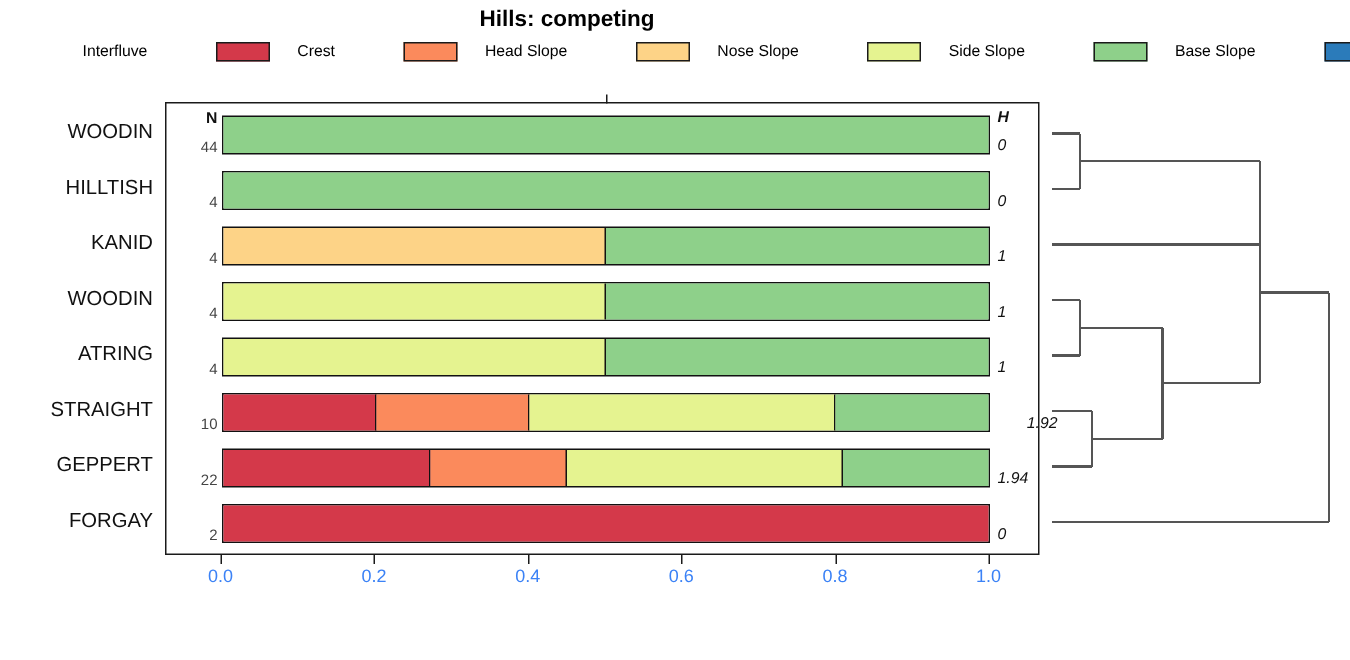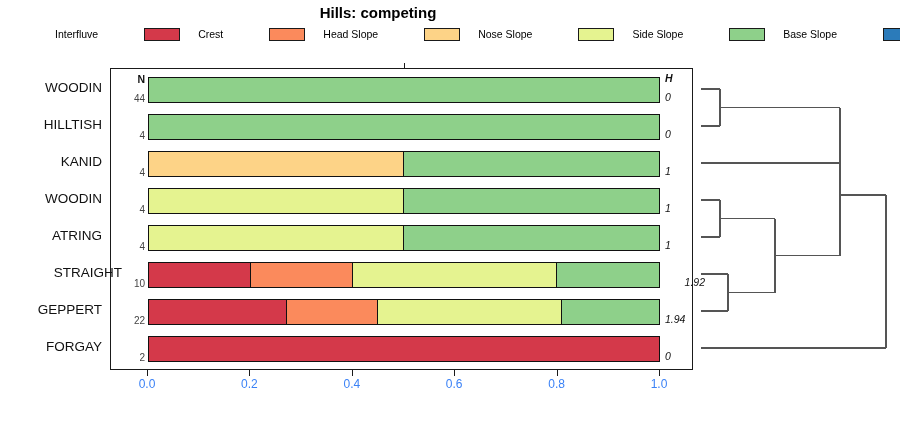--- a/index.html
+++ b/index.html
@@ -175,21 +175,21 @@
       </div>
     <div class="toptick" id="toptick" style="left: 293px; top: -6px;"></div>
   </div>
 
   <div id="ylabels">
       <div class="ylabel" style="top: 80px; position: absolute; left: 0px;">WOODIN</div>
       <div class="ylabel" style="top: 117px; position: absolute; left: 0px;">HILLTISH</div>
       <div class="ylabel" style="top: 154px; position: absolute; left: 0px;">KANID</div>
       <div class="ylabel" style="top: 191px; position: absolute; left: 0px;">WOODIN</div>
       <div class="ylabel" style="top: 228px; position: absolute; left: 0px;">ATRING</div>
-      <div class="ylabel" style="top: 265px; position: absolute; left: 0px; margin-left: 20px;">STRAIGHT</div>
+      <div class="ylabel" style="top: 265px; position: absolute; left: 0px;">STRAIGHT</div>
       <div class="ylabel" style="top: 302px; position: absolute; left: 0px; padding-left: 36px;">GEPPERT</div>
       <div class="ylabel" style="top: 339px; position: absolute; left: 0px;">FORGAY</div>
     </div>
 
   <div class="xaxis" id="xaxis">
       <div class="xtick" style="left: 37px;"></div>
       <div class="xticklabel" style="left: 37px;">0.0</div>
       <div class="xtick" style="left: 139.4px;"></div>
       <div class="xticklabel" style="left: 139.4px;">0.2</div>
       <div class="xtick" style="left: 241.8px;"></div>

